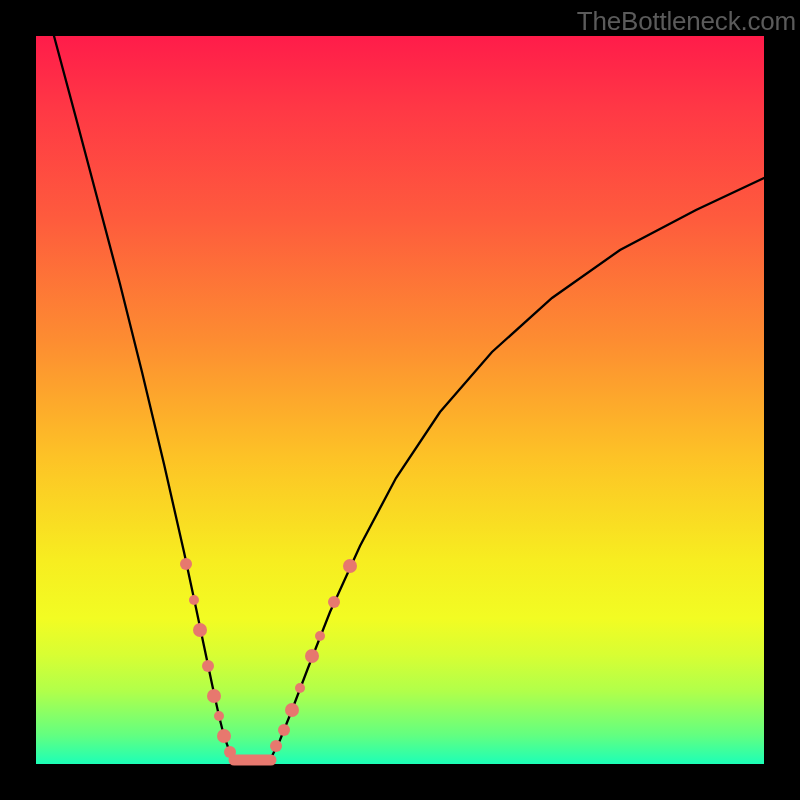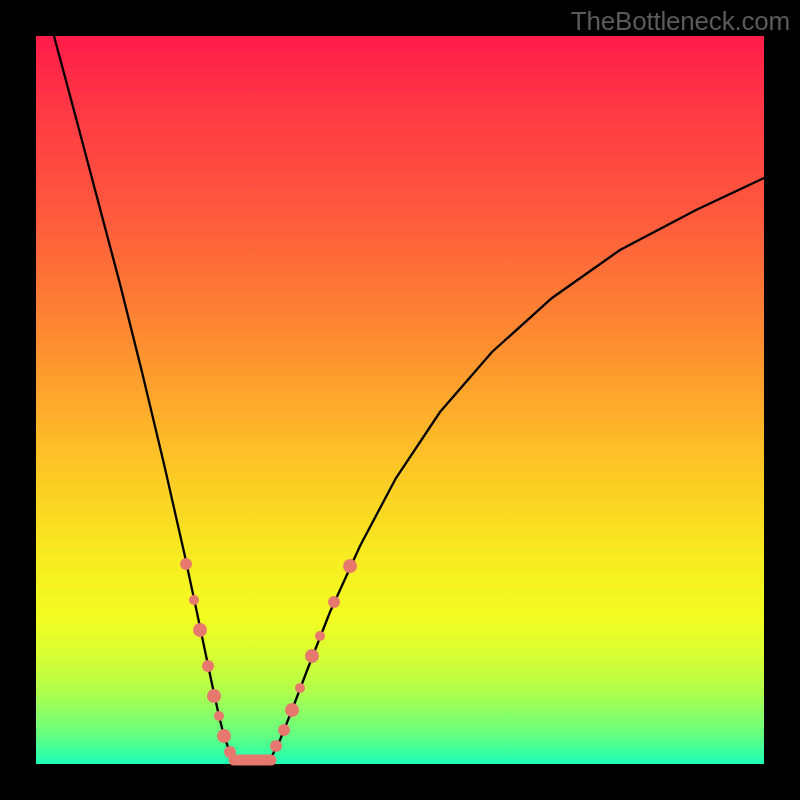--- a/index.html
+++ b/index.html
@@ -36,21 +36,21 @@
        #f2fc23 80%,
        #d8fe33 85%,
        #b1ff4a 90%,
        #63ff80 96%,
        #1cffb7 100%
     );
   }
   .watermark {
     position: absolute;
     top: 6px;
-    right: 10px;
+    right: 4px;
     color: #5b5b5b;
     font-size: 26px;
     font-weight: 500;
     letter-spacing: -0.2px;
   }
   svg.curves {
     position: absolute;
     left: 0;
     top: 0;
     width: 728px;

